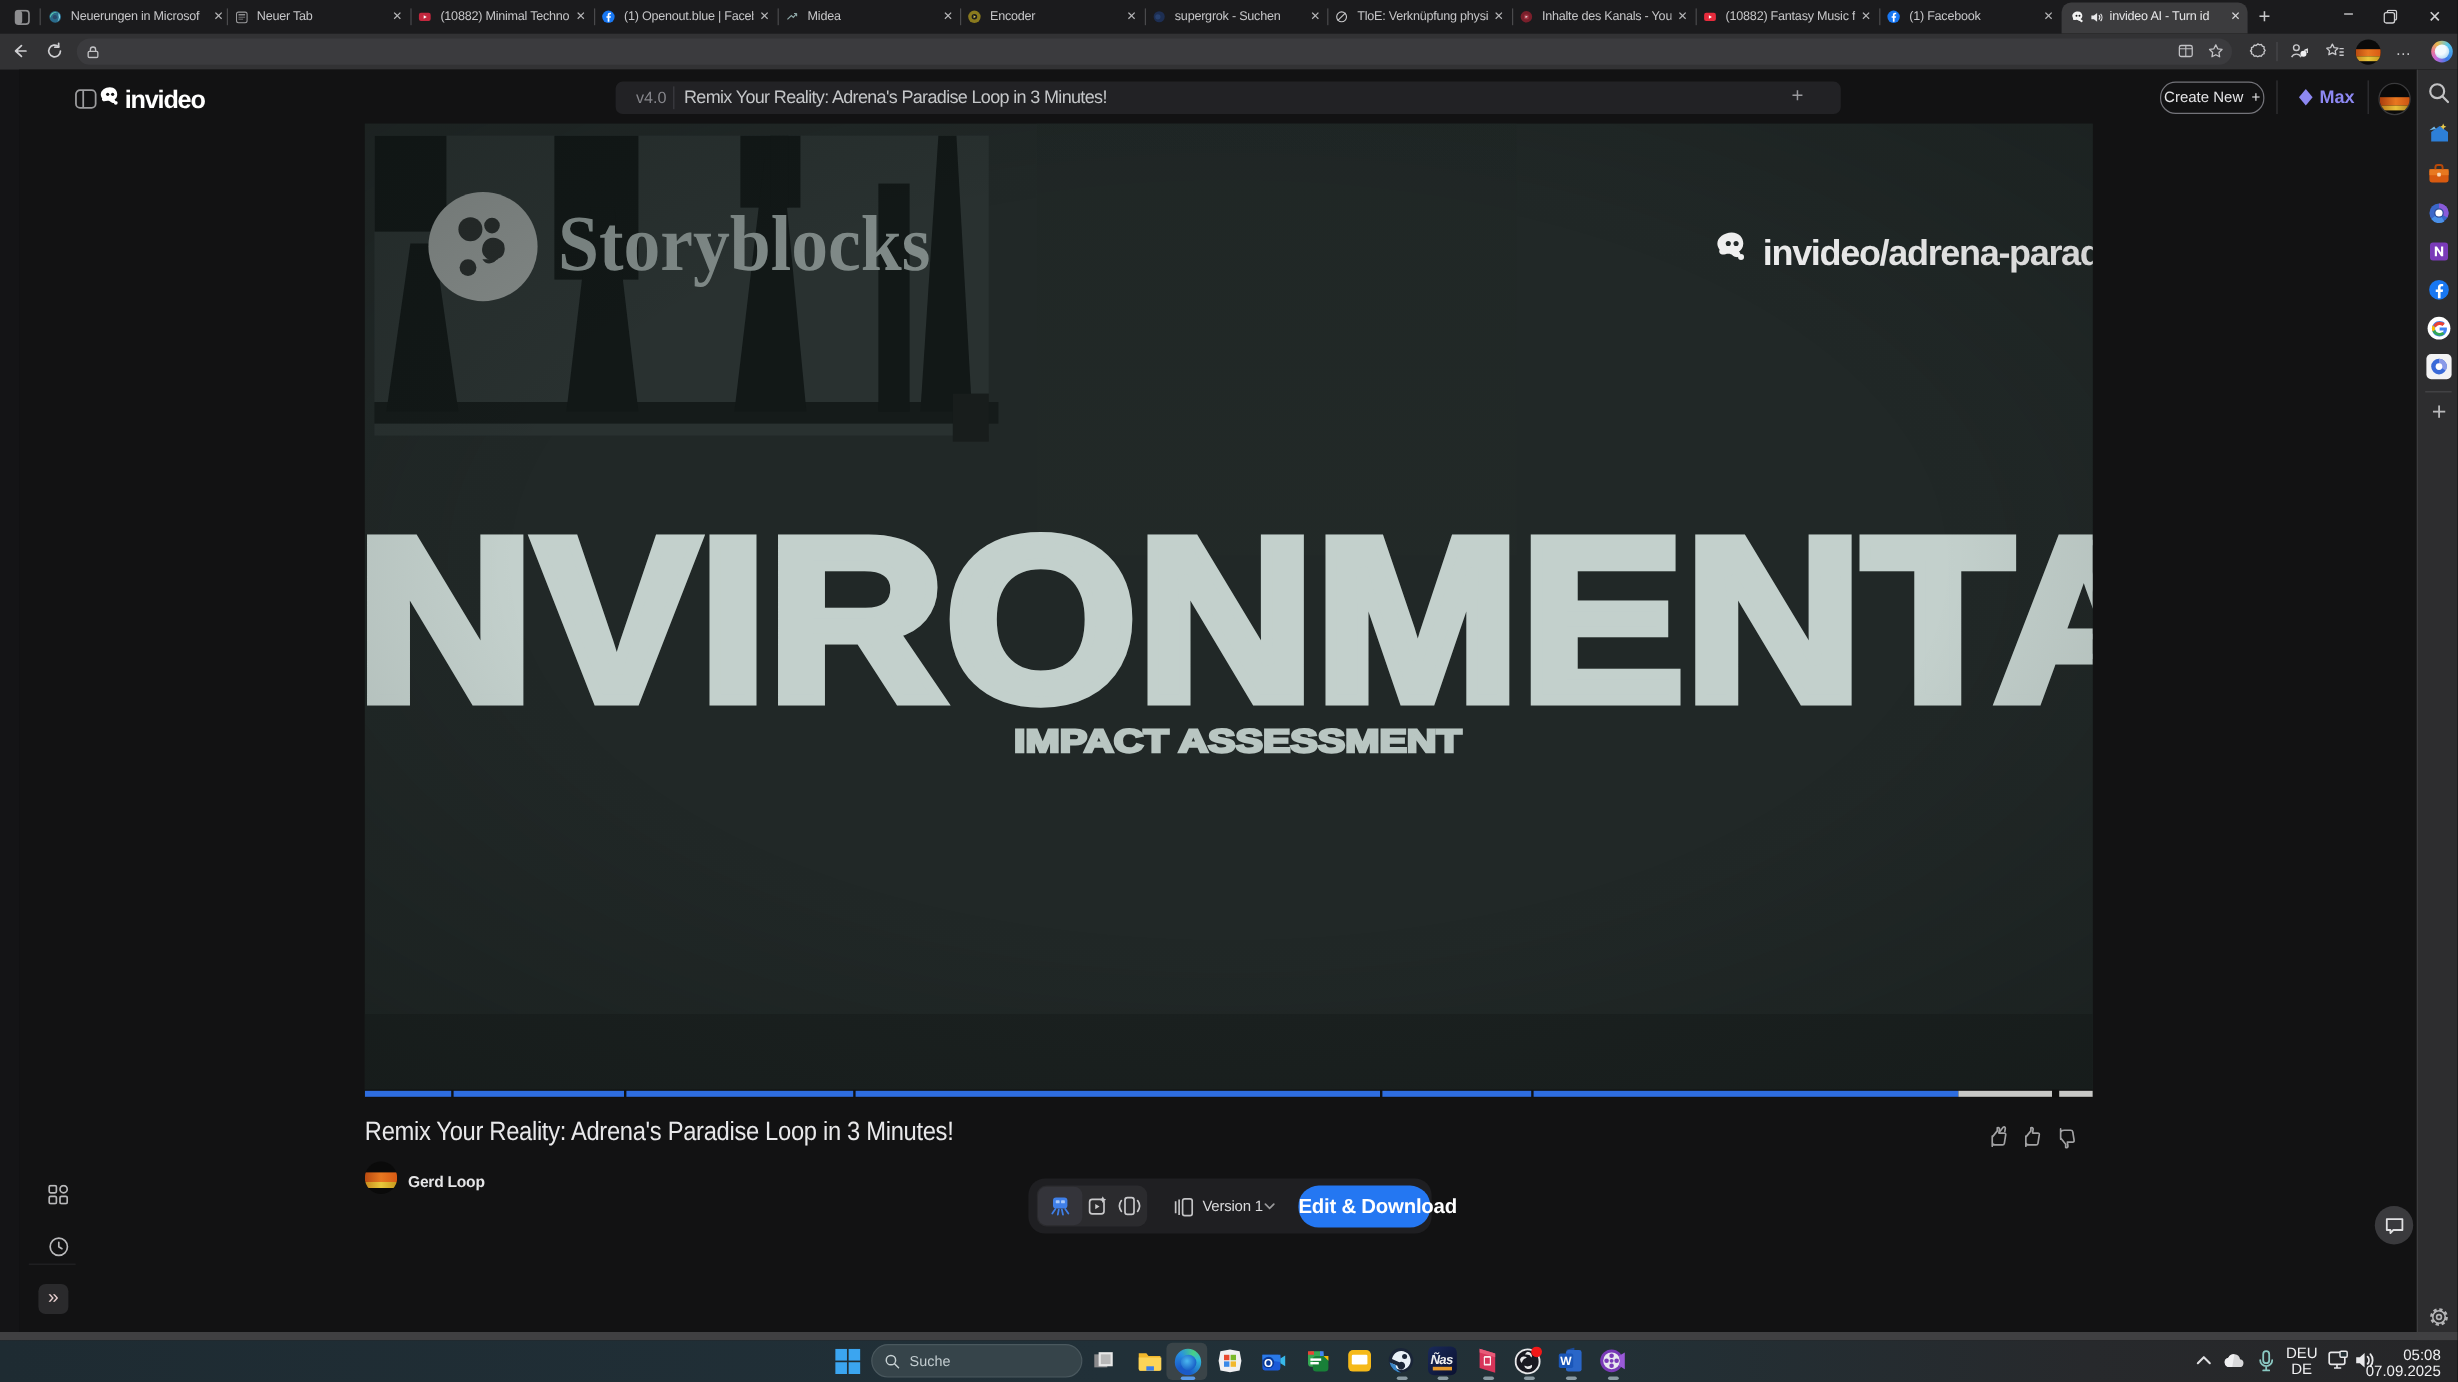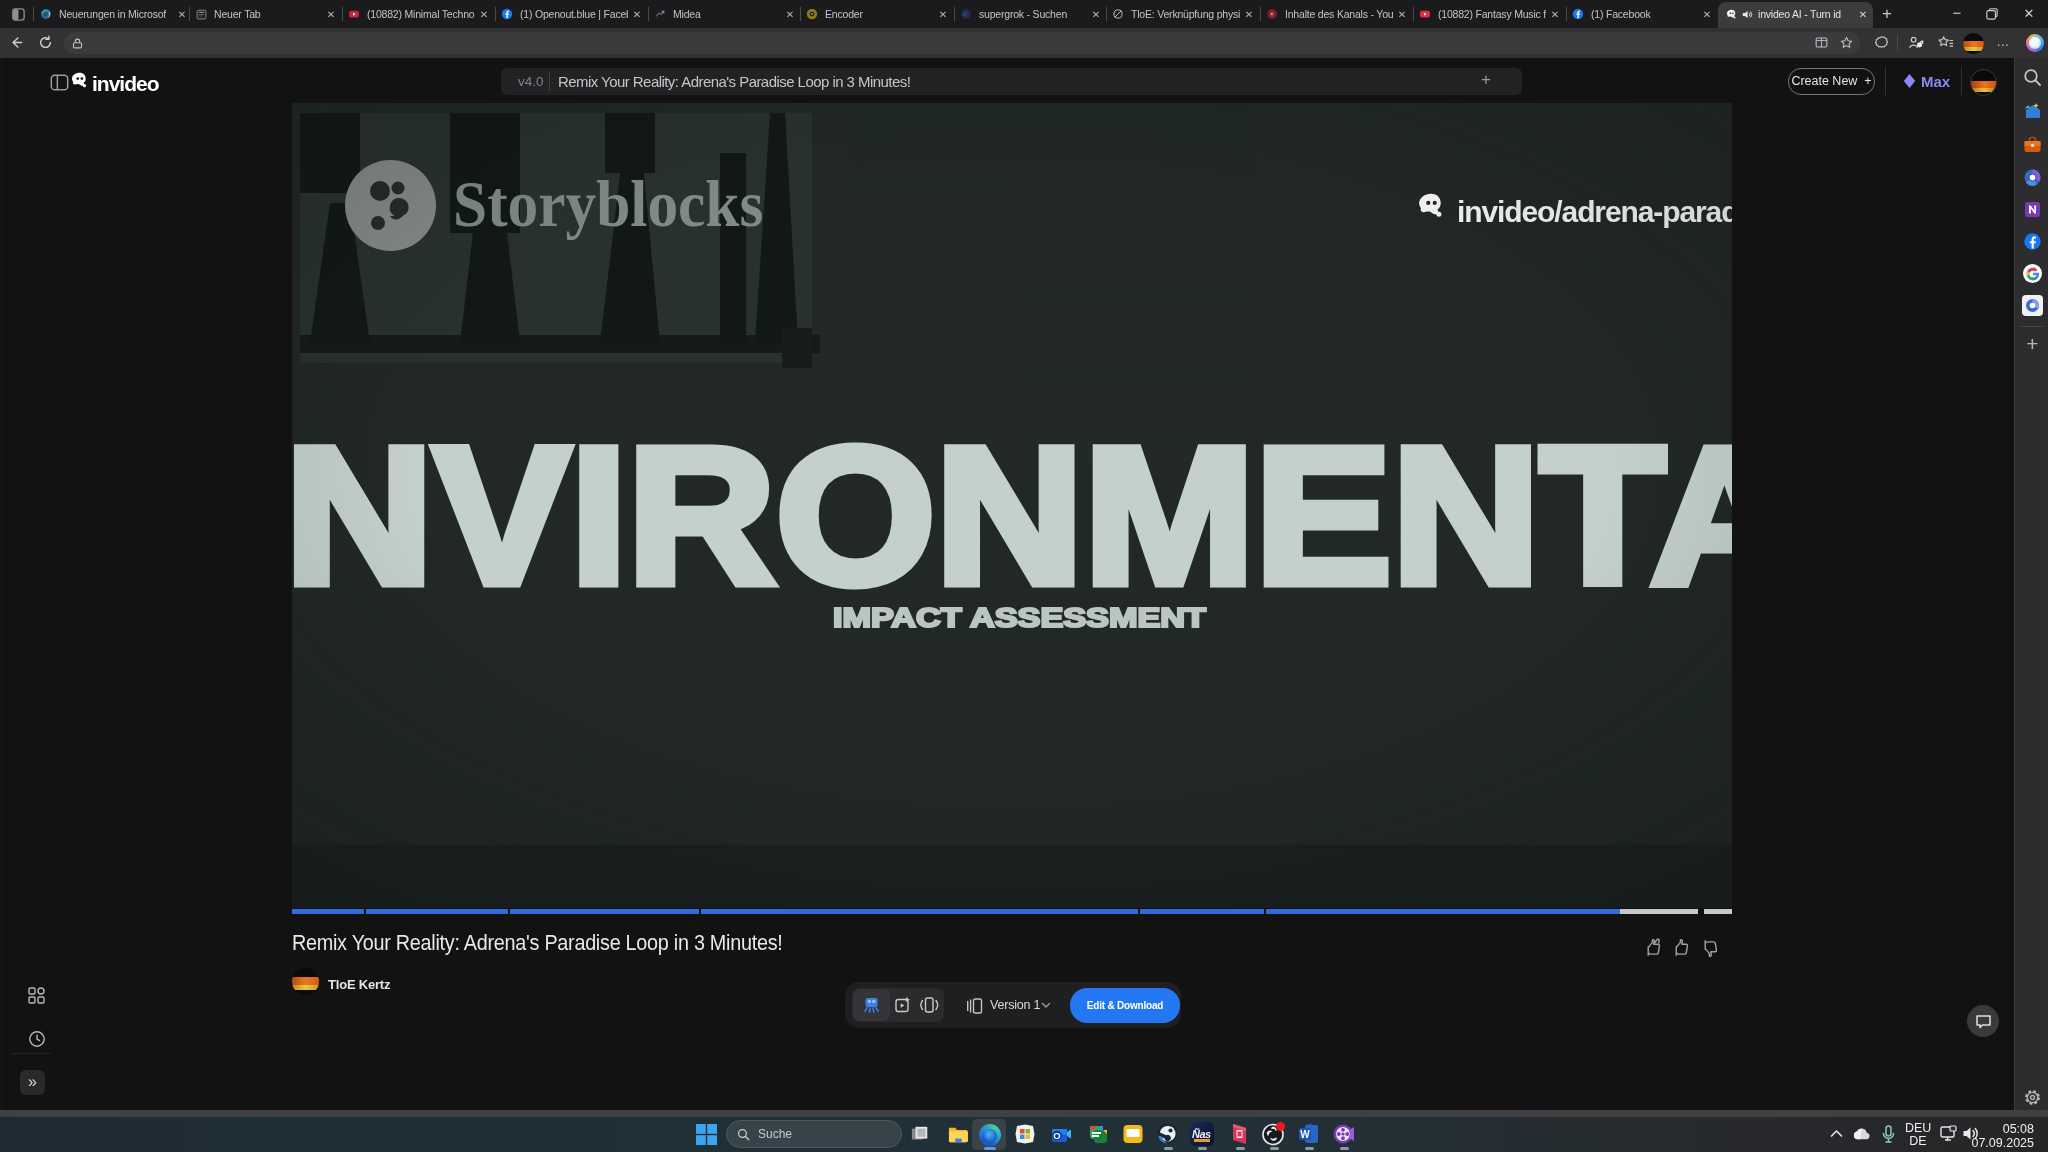--- a/index.html
+++ b/index.html
@@ -16,21 +16,21 @@
   .favico { width:12px; height:12px; flex:0 0 12px; margin-right:7px; position:relative; }
 
   
   #toolbar { position:absolute; left:0; top:28px; width:2048px; height:30px; background:#323234; }
   #urlpill { position:absolute; left:64px; top:4px; width:1796px; height:22px; background:#3b3b3e; border-radius:11px; color:#d2d2d5; }
 
   
   #esidebar { position:absolute; left:2014px; top:58px; width:34px; height:1059px; background:#2d2d2f; border-left:1px solid #3c3c3e; }
 
   
-  #page { position:absolute; left:4px; top:58px; width:2014px; height:1059px; background:#121213; }
+  #page { position:absolute; left:16px; top:58px; width:2014px; height:1059px; background:#121213; }
 
   
   #player { position:absolute; left:288px; top:45px; width:1440px; height:812px; background:#212827; overflow:hidden; }
 
   
   #taskbar { position:absolute; left:0; top:1117px; width:2048px; height:35px; background:linear-gradient(90deg,#1e2b32 0%, #213038 45%, #223036 65%, #27292c 85%, #262628 100%); }
   #tb-strip { position:absolute; left:0; top:1110px; width:2048px; height:7px; background:#404042; }
 </style>
 </head>
 <body>
@@ -330,21 +330,21 @@
         <g transform="translate(59,20) scale(1,-1)">
         <path d="M1.2 8.8 v8.4 M1.2 9.6 l4.2 -5.2 v-2.6 q1.6 -.6 1.9 1 l-.5 3.4 h4.3 q1.5 .1 1.3 1.6 l-1.1 7 q-.3 1.3 -1.6 1.3 h-5.6 q-2.9 0 -2.9 -2.1"></path>
         </g>
       </g>
     </svg>
 
     <div class="abs" style="left:288px;top:910px;width:27px;height:27px;border-radius:50%;overflow:hidden;background:#0a0a0a">
       <div class="abs" style="left:0;top:9px;width:27px;height:8px;background:linear-gradient(90deg,#b84a10,#e87820,#d85a14)"></div>
       <div class="abs" style="left:0;top:17px;width:27px;height:5px;background:linear-gradient(90deg,#c8881c,#e8c83c,#c8981c)"></div>
     </div>
-    <div class="abs" style="left:324px;top:919px;font-size:13px;font-weight:bold;letter-spacing:-0.2px;color:#e5e5e7">TloE Kertz</div>
+    <div class="abs" style="left:324px;top:919px;font-size:13px;font-weight:bold;letter-spacing:-0.2px;color:#e5e5e7">Gerd Loop</div>
 
     <div class="abs" style="left:841px;top:924px;width:336px;height:46px;background:#1f1f22;border-radius:14px"></div>
     <div class="abs" style="left:848px;top:930px;width:92px;height:34px;background:#2b2b2e;border-radius:8px"></div>
     <div class="abs" style="left:849px;top:931px;width:37px;height:32px;background:#34343a;border-radius:7px"></div>
     <svg class="abs" style="left:858px;top:938px" width="19" height="18" viewBox="0 0 19 18">
       <rect x="3.5" y="2" width="12" height="9" rx="2.5" fill="#3f7fe8"></rect>
       <rect x="5.8" y="4.2" width="3.2" height="2.6" rx="0.6" fill="#a8c8f8"></rect>
       <rect x="10.2" y="4.2" width="3.2" height="2.6" rx="0.6" fill="#a8c8f8"></rect>
       <path d="M5.5 11.5 l-2.6 3.8 M8.3 12 l-0.8 4.2 M10.9 12 l0.9 4.2 M13.7 11.5 l2.6 3.8" stroke="#3f7fe8" stroke-width="1.5" stroke-linecap="round"></path>
     </svg>
@@ -359,21 +359,21 @@
         <path d="M17 4.5 a 7.5 7.5 0 0 1 0 9" fill="none" stroke="#cacacc" stroke-width="1.4" stroke-linecap="round"></path>
       </svg>
     <svg class="abs" style="left:962px;top:939px" width="17" height="18" viewBox="0 0 17 18">
         <path d="M1.7 4 v10 M4.6 2.5 v13" stroke="#c4c4c6" stroke-width="1.4"></path>
         <rect x="7.5" y="2" width="8" height="14" rx="1.8" fill="none" stroke="#c4c4c6" stroke-width="1.4"></rect>
       </svg>
     <div class="abs" style="left:986px;top:940px;font-size:12.5px;letter-spacing:-0.2px;color:#dadadc">Version 1</div>
     <svg class="abs" style="left:1037px;top:944px" width="10" height="7" viewBox="0 0 10 7">
         <path d="M1.5 1.5 L5 5 L8.5 1.5" fill="none" stroke="#9a9a9c" stroke-width="1.4" stroke-linecap="round"></path>
       </svg>
-    <div class="abs" style="left:1066px;top:930px;width:110px;height:35px;background:#2477f2;border-radius:17px;text-align:center;line-height:35px;color:#fff;font-size:10px;font-weight:bold;letter-spacing:-0.2px;white-space:nowrap">Edit &amp; Download</div>
+    <div class="abs" style="left:1066px;top:930px;width:110px;height:35px;background:#2477f2;border-radius:17px;text-align:center;line-height:35px;color:#fff;font-size:17px;font-weight:bold;letter-spacing:-0.2px;white-space:nowrap">Edit &amp; Download</div>
 
     <div class="abs" style="left:1963px;top:947px;width:32px;height:32px;border-radius:50%;background:#3a3a3d"></div>
     <svg class="abs" style="left:1971px;top:956px" width="17" height="15" viewBox="0 0 17 15">
         <path d="M2 2 h13 v9 h-7.5 l-2.5 2.5 v-2.5 h-3 Z" fill="none" stroke="#e0e0e2" stroke-width="1.5" stroke-linejoin="round"></path>
       </svg>
   </div>
   <div id="esidebar">
     <svg class="abs" style="left:8px;top:10px" width="19" height="19" viewBox="0 0 19 19">
         <circle cx="8" cy="8" r="5.8" fill="none" stroke="#c2c2c4" stroke-width="1.8"></circle>
         <path d="M12.5 12.5 L17 17" stroke="#c2c2c4" stroke-width="1.8" stroke-linecap="round"></path>

